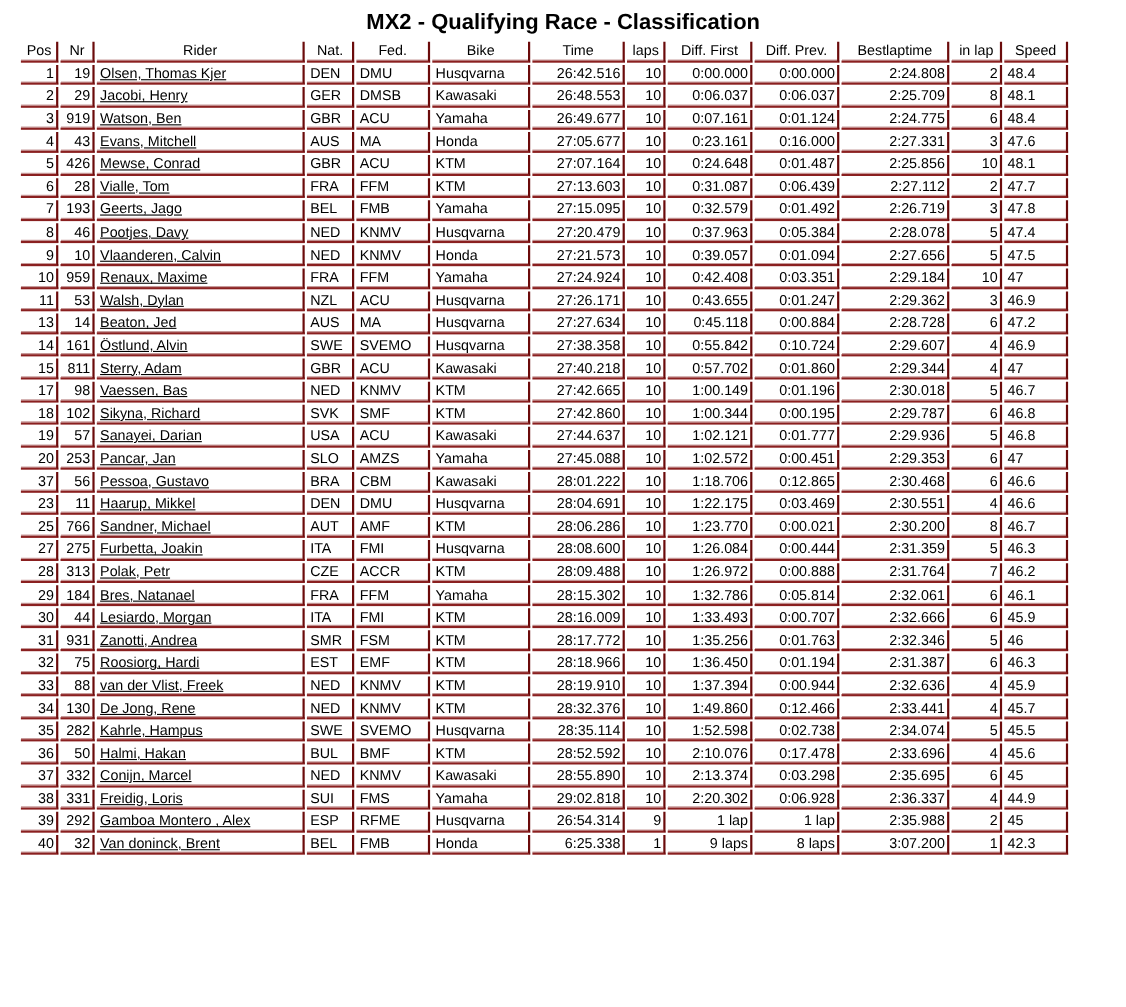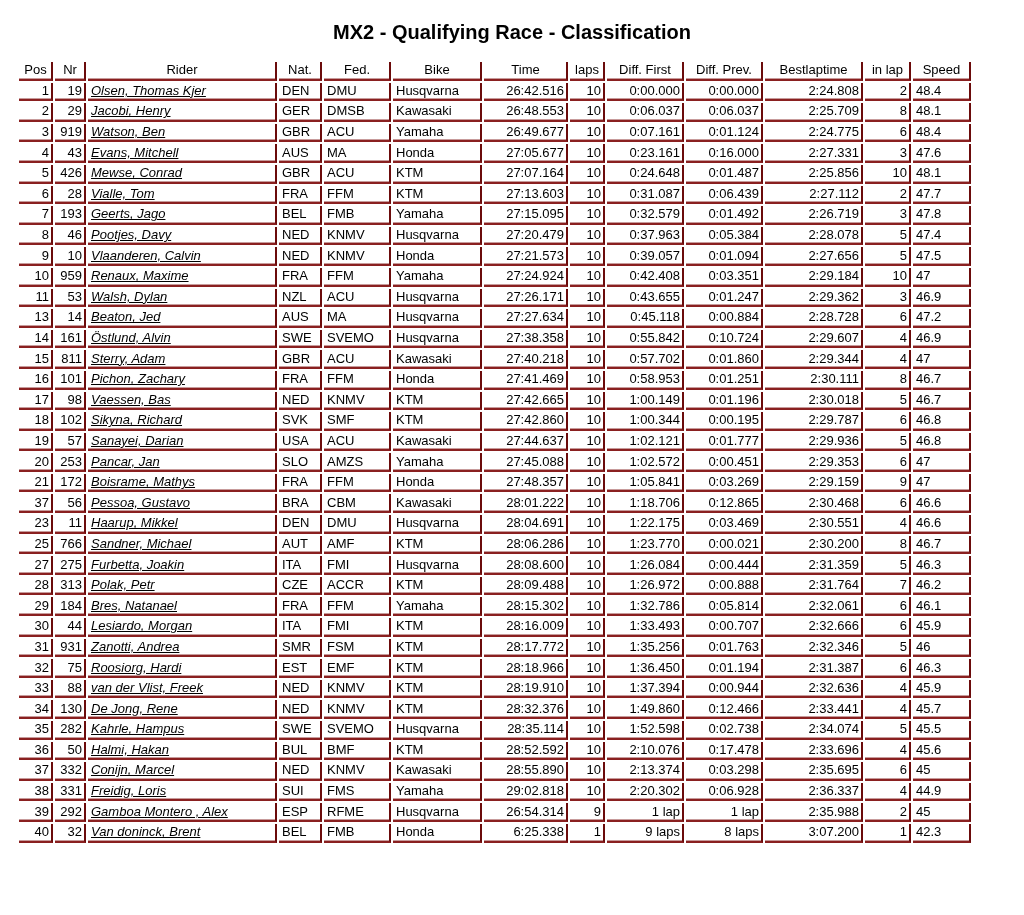--- a/index.html
+++ b/index.html
@@ -1,21 +1,21 @@
 <!DOCTYPE html>
 <html><head>
 <meta charset="utf-8">
 <style>
   html, body { margin: 0; padding: 0; background: #ffffff; }
   body { width: 1024px; height: 915px; overflow: hidden; font-family: "Liberation Sans", sans-serif; color: #000; }
   .title {
     text-align: center;
     font-weight: bold;
     font-size: 20px;
-    margin: 12px;
+    margin: 0;
     padding-top: 8px;
     height: 28px;
     line-height: 24px;
   }
   table.results {
     margin-left: 17px;
     border-collapse: separate;
     border-spacing: 2px;
     font-size: 13px;
     table-layout: fixed;
@@ -28,21 +28,21 @@
     box-shadow: inset 0 -1px 0 #c79b9b;
     padding: 0 2px 0 3px;
     height: 16.6px;
     line-height: 16px;
     white-space: nowrap;
     overflow: hidden;
   }
   table.results th { font-weight: normal; text-align: center; }
   td.num { text-align: right; }
   td.txt { text-align: left; }
-  td.rider a { color: #000; text-decoration: underline; cursor: pointer; font-style: italic; }
+  td.rider a { color: #000; text-decoration: underline; cursor: pointer; }
 </style>
 </head>
 <body>
 
 <h1 class="title">MX2 - Qualifying Race - Classification</h1>
 
 <table class="results">
   <colgroup>
     <col style="width:34px">
       <col style="width:31px">
@@ -280,35 +280,20 @@
         <td class="txt">Kawasaki</td>
         <td class="num">27:40.218</td>
         <td class="num">10</td>
         <td class="num">0:57.702</td>
         <td class="num">0:01.860</td>
         <td class="num">2:29.344</td>
         <td class="num">4</td>
         <td class="txt">47</td>
       </tr>
       <tr>
-        <td class="num">16</td>
-        <td class="num">101</td>
-        <td class="txt rider"><a>Pichon, Zachary</a></td>
-        <td class="txt">FRA</td>
-        <td class="txt">FFM</td>
-        <td class="txt">Honda</td>
-        <td class="num">27:41.469</td>
-        <td class="num">10</td>
-        <td class="num">0:58.953</td>
-        <td class="num">0:01.251</td>
-        <td class="num">2:30.111</td>
-        <td class="num">8</td>
-        <td class="txt">46.7</td>
-      </tr>
-      <tr>
         <td class="num">17</td>
         <td class="num">98</td>
         <td class="txt rider"><a>Vaessen, Bas</a></td>
         <td class="txt">NED</td>
         <td class="txt">KNMV</td>
         <td class="txt">KTM</td>
         <td class="num">27:42.665</td>
         <td class="num">10</td>
         <td class="num">1:00.149</td>
         <td class="num">0:01.196</td>
@@ -352,35 +337,20 @@
         <td class="txt rider"><a>Pancar, Jan</a></td>
         <td class="txt">SLO</td>
         <td class="txt">AMZS</td>
         <td class="txt">Yamaha</td>
         <td class="num">27:45.088</td>
         <td class="num">10</td>
         <td class="num">1:02.572</td>
         <td class="num">0:00.451</td>
         <td class="num">2:29.353</td>
         <td class="num">6</td>
-        <td class="txt">47</td>
-      </tr>
-      <tr>
-        <td class="num">21</td>
-        <td class="num">172</td>
-        <td class="txt rider"><a>Boisrame, Mathys</a></td>
-        <td class="txt">FRA</td>
-        <td class="txt">FFM</td>
-        <td class="txt">Honda</td>
-        <td class="num">27:48.357</td>
-        <td class="num">10</td>
-        <td class="num">1:05.841</td>
-        <td class="num">0:03.269</td>
-        <td class="num">2:29.159</td>
-        <td class="num">9</td>
         <td class="txt">47</td>
       </tr>
       <tr>
         <td class="num">37</td>
         <td class="num">56</td>
         <td class="txt rider"><a>Pessoa, Gustavo</a></td>
         <td class="txt">BRA</td>
         <td class="txt">CBM</td>
         <td class="txt">Kawasaki</td>
         <td class="num">28:01.222</td>

